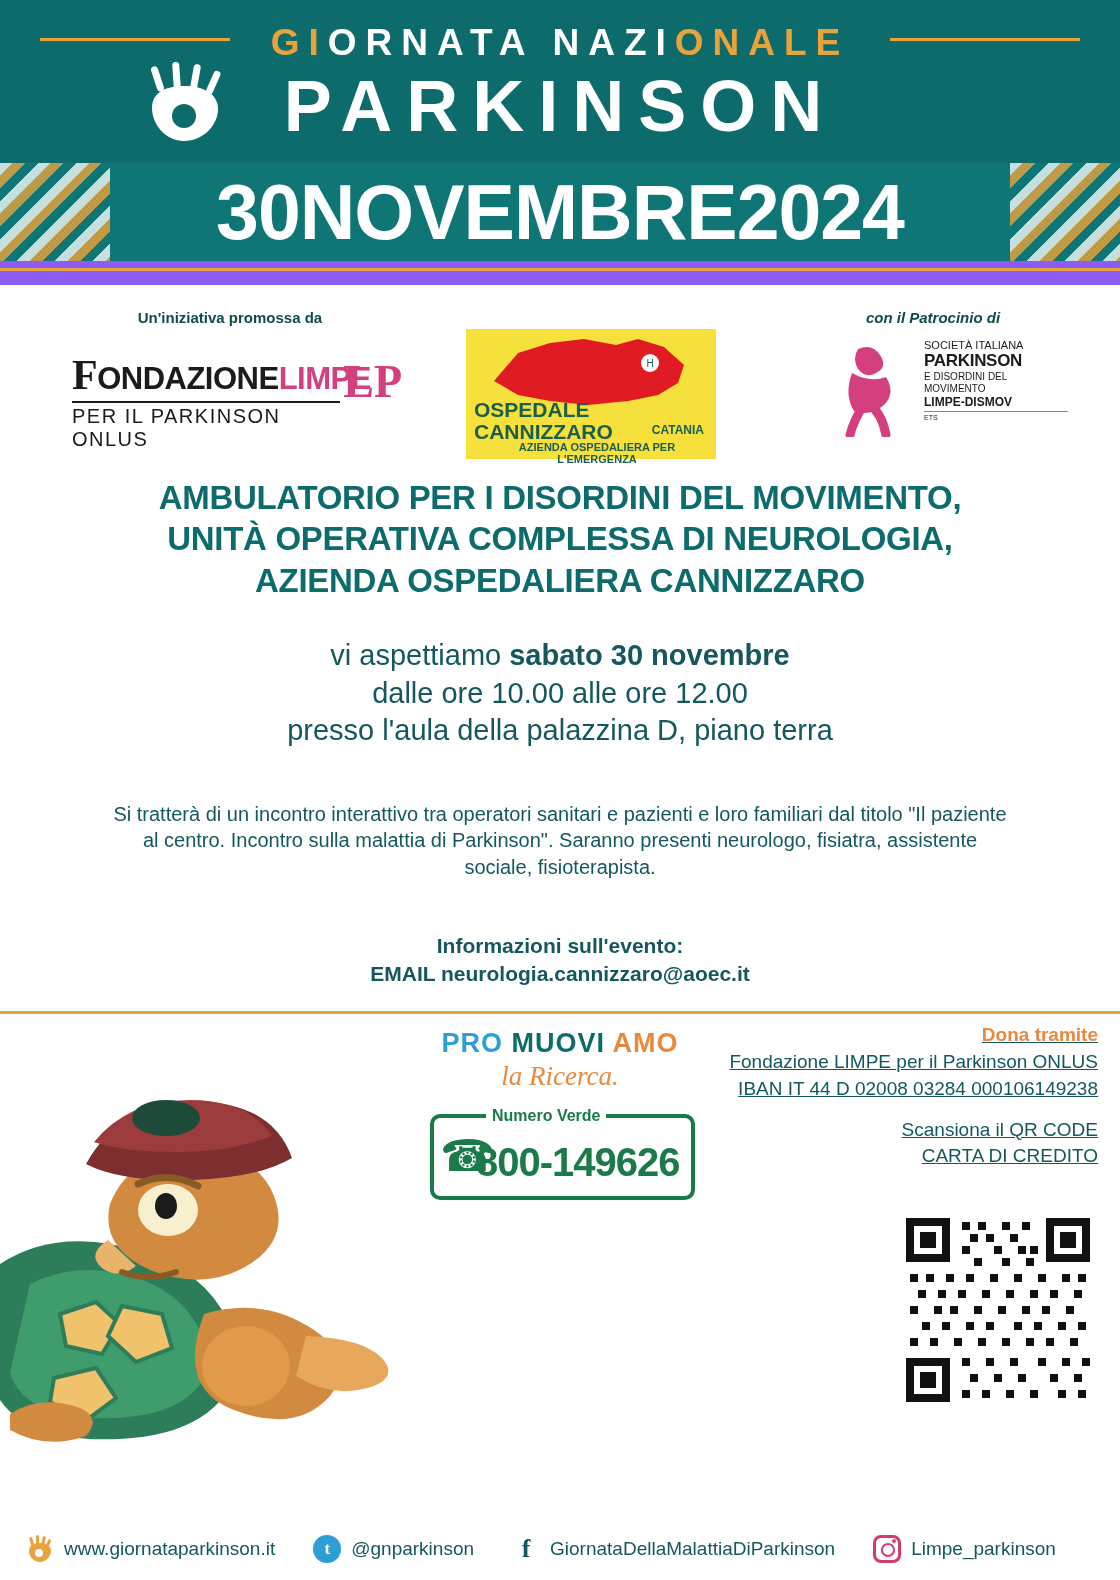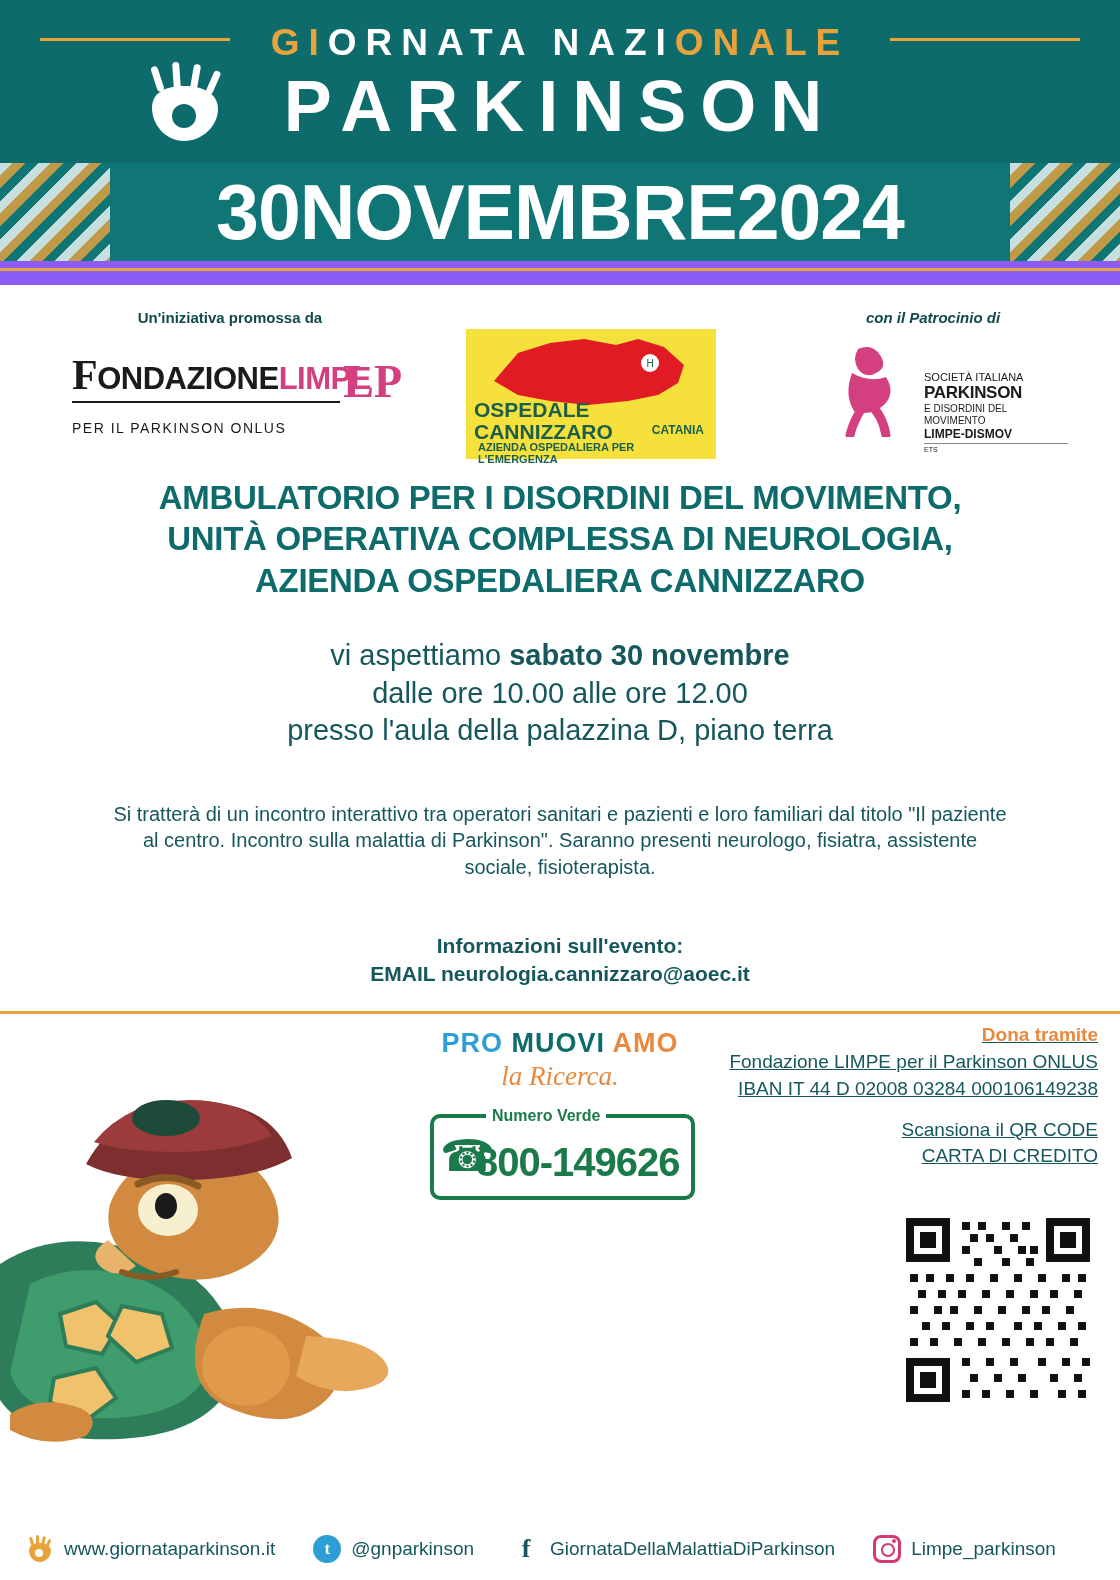--- a/index.html
+++ b/index.html
@@ -107,36 +107,36 @@
     font-style: italic;
   }
   .cap-left  { top: 6px; left: 70px; width: 320px; text-align: center; font-style: normal; }
   .cap-right { top: 6px; left: 783px; width: 300px; text-align: center; }
 
   .limpe-logo {
     position: absolute; top: 48px; left: 72px; width: 330px; height: 90px;
   }
   .limpe-row1 { font-size: 31px; font-weight: bold; color: #1b1b1b; letter-spacing: -.5px; white-space: nowrap; }
   .limpe-row1 .pink { color: #d4407f; }
-  .limpe-row2 { font-size: 14px; color: #1b1b1b; letter-spacing: 1.5px; margin-top: 2px; border-top: 2px solid #1b1b1b; padding-top: 17px; width: 268px; }
+  .limpe-row2 { font-size: 20px; color: #1b1b1b; letter-spacing: 1.5px; margin-top: 2px; border-top: 2px solid #1b1b1b; padding-top: 2px; width: 268px; }
   .limpe-up {
     position: absolute; right: 0; top: 4px;
     font-size: 46px; font-weight: bold; color: #d4407f; font-family: "Liberation Serif", serif;
   }
 
   .osp-logo { position: absolute; top: 26px; left: 466px; width: 250px; height: 130px; }
   .osp-yellow { position: absolute; inset: 0; background: #f6e03c; }
   .osp-sicily { position: absolute; top: 6px; left: 22px; width: 210px; height: 74px; }
   .osp-t1 { position: absolute; left: 8px; top: 70px; font-size: 21px; font-weight: bold; color: #1b5e4a; line-height: 1.05; }
-  .osp-t2 { position: absolute; left: 12px; top: 112px; font-size: 11px; font-weight: bold; color: #1b5e4a; }
+  .osp-t2 { position: absolute; left: 12px; top: 112px; font-size: 11px; font-weight: bold; color: #1b5e4a; text-align: center; }
   .osp-catania { position: absolute; right: 12px; top: 94px; font-size: 12px; font-weight: bold; color: #1b5e4a; }
 
   .sip-logo { position: absolute; top: 34px; left: 838px; width: 230px; height: 110px; }
   .sip-man { position: absolute; left: 0; top: 6px; width: 78px; height: 94px; }
-  .sip-text { position: absolute; left: 86px; top: 2px; width: 144px; color: #1b1b1b; margin-top: 32px; }
+  .sip-text { position: absolute; left: 86px; top: 2px; width: 144px; color: #1b1b1b; }
   .sip-text .l1 { font-size: 11px; }
   .sip-text .l2 { font-size: 17px; font-weight: bold; letter-spacing: -.3px; }
   .sip-text .l3 { font-size: 10px; line-height: 1.2; }
   .sip-text .l4 { font-size: 12px; font-weight: bold; }
   .sip-text .l5 { font-size: 7px; border-top: 1px solid #888; padding-top: 2px; margin-top: 2px; }
 
   
   .venue {
     margin-top: 4px;
     text-align: center;

